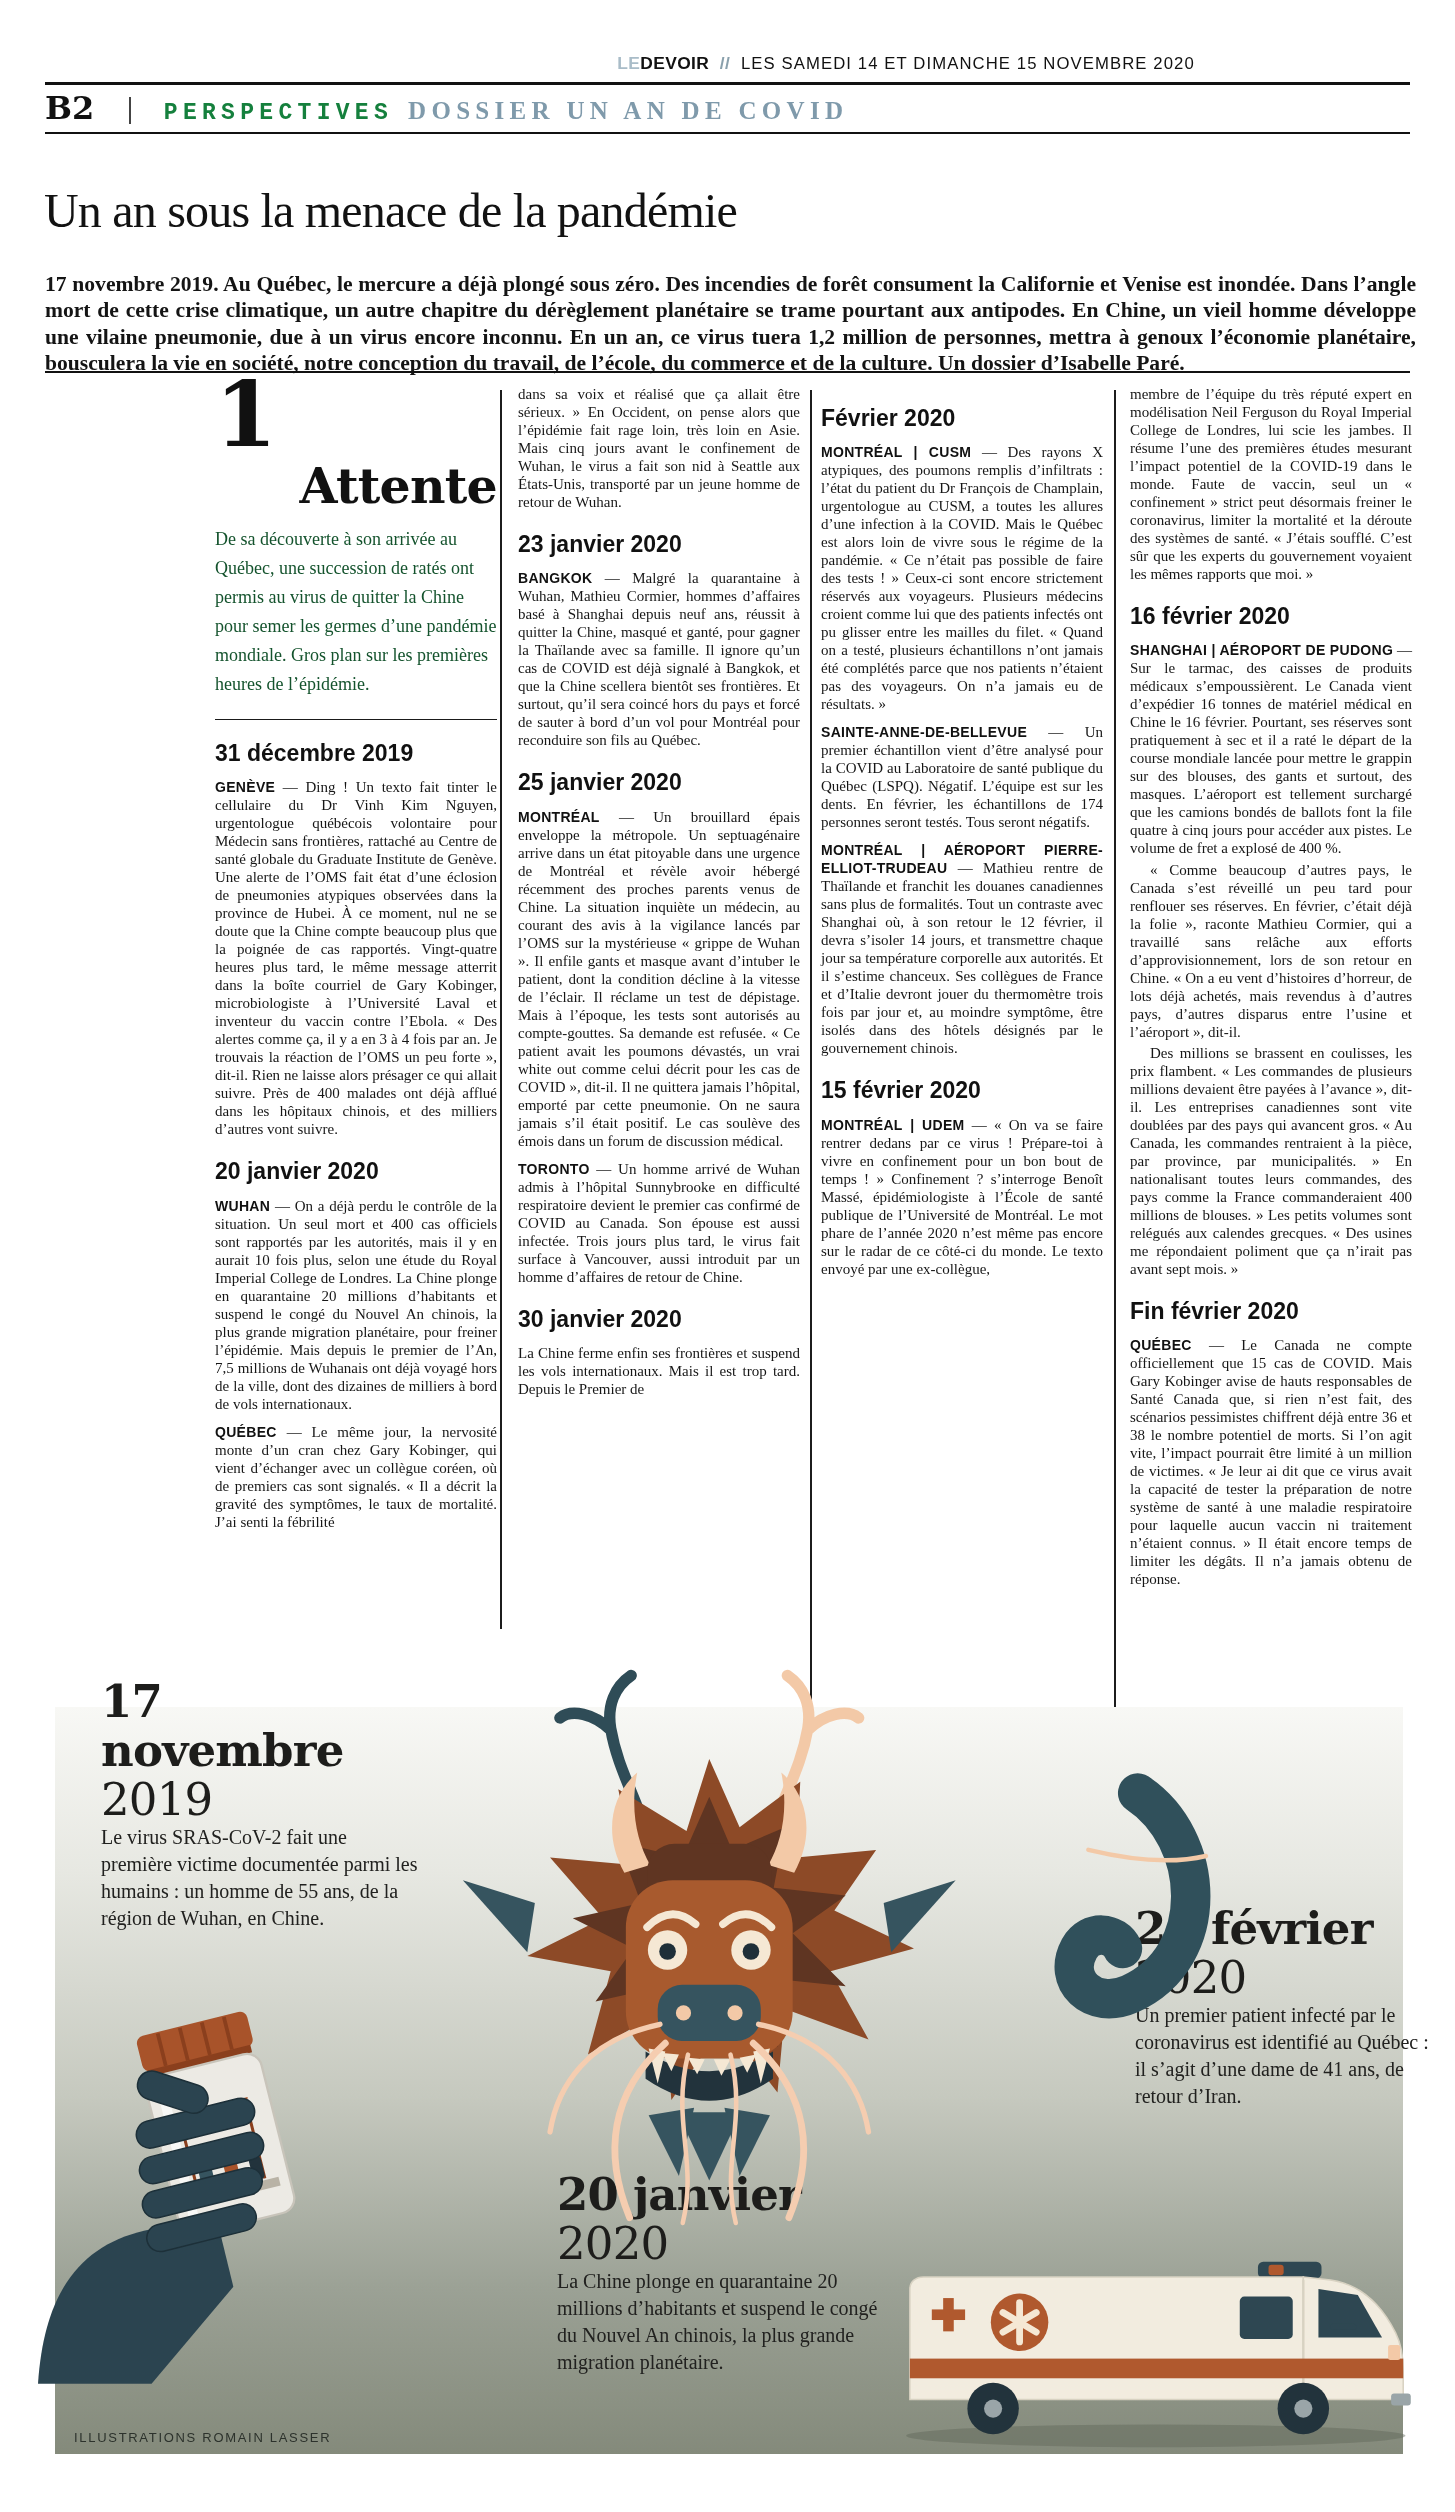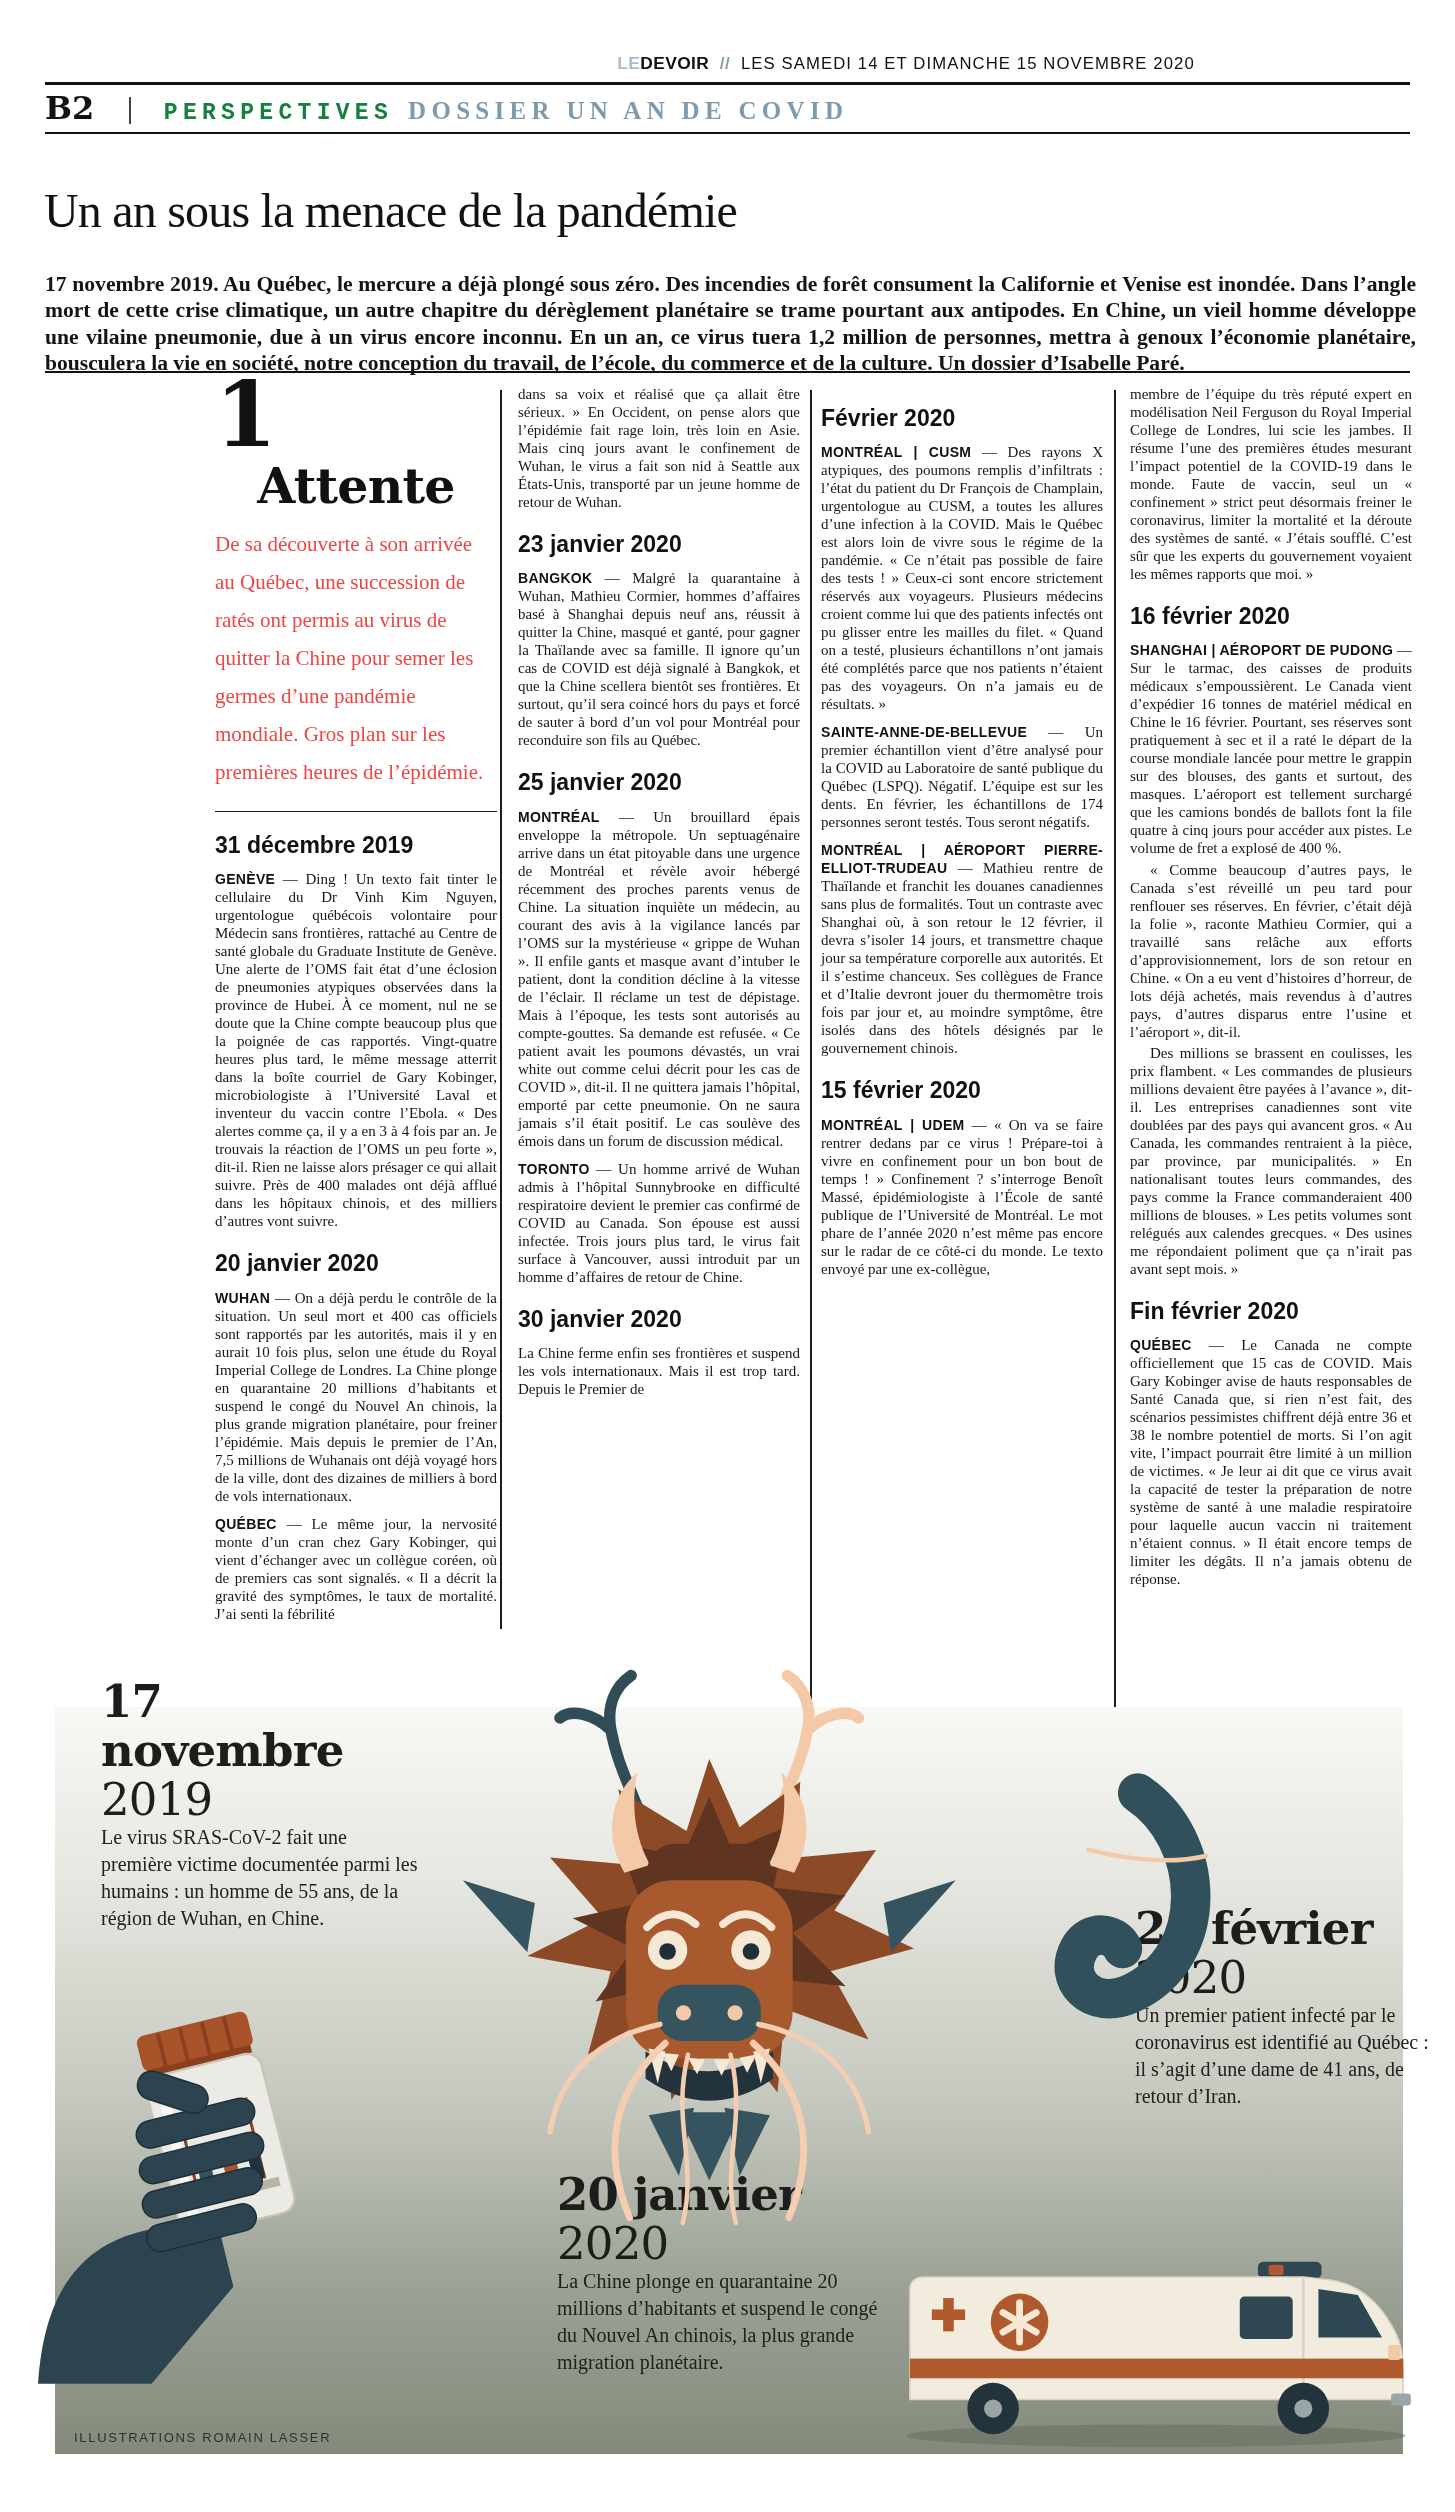--- a/index.html
+++ b/index.html
@@ -31,22 +31,22 @@
   .body-p{margin:0 0 10px;font-size:15px;line-height:18px;color:#161616;}
   .body-p.indent{text-indent:20px;margin-top:-6.8px;}
   .dateline{font-family:"Liberation Sans",sans-serif;font-weight:700;font-size:14px;letter-spacing:0.3px;color:#111;}
   .date-head{font-family:"Liberation Sans",sans-serif;font-weight:700;font-size:23px;letter-spacing:0;
              margin:20px 0 11.4px;color:#111;text-align:left;}
   .col > :first-child{margin-top:0;}
 
   
   .ch-num{font-family:"DejaVu Serif",serif;font-weight:700;font-size:89px;line-height:.82;color:#111;text-align:left;}
   .ch-title{font-family:"DejaVu Serif",serif;font-weight:700;font-size:49px;line-height:53px;
-            letter-spacing:-0.8px;margin:7.6px 0 12px;color:#111;text-align:center;}
-  .standfirst{font-size:21px;line-height:38px;text-align:left;color:#ef4444;}
+            letter-spacing:-0.8px;margin:7.6px 0 12px;color:#111;text-align:right;}
+  .standfirst{font-size:18px;line-height:29px;text-align:left;color:#14532d;}
   .ch-rule{height:1.5px;background:#1a1a1a;margin:20px 0 0;}
 
   
   .grad-band{left:55px;top:1707px;width:1348px;height:747px;
      background:linear-gradient(180deg,#f8f8f5 0%,#e7e8e2 22%,#c6c9bf 52%,#9ba195 78%,#848a7b 100%);}
   .credit{left:74px;top:2430px;font-family:"Liberation Sans",sans-serif;font-size:13px;
           letter-spacing:1.7px;color:#2c322c;}
 
   
   .tl-date{font-family:"DejaVu Serif",serif;font-weight:700;font-size:45px;line-height:49px;

